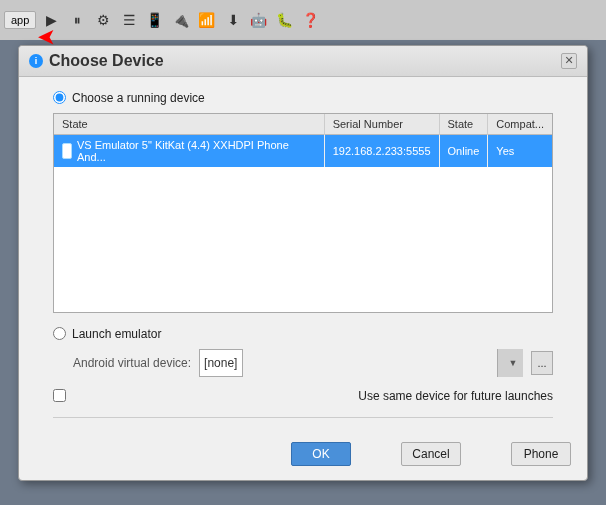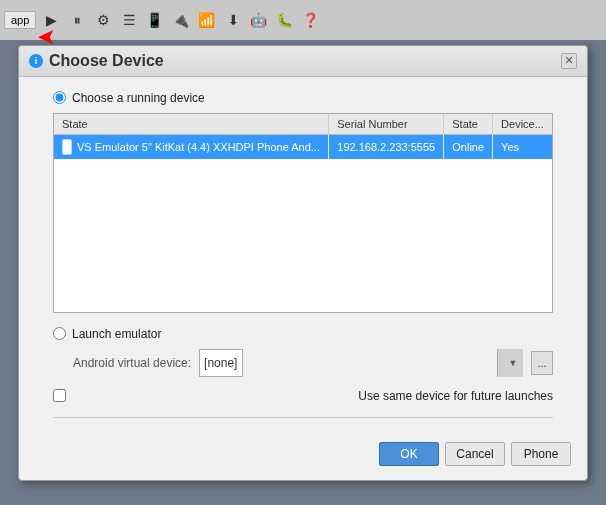--- a/index.html
+++ b/index.html
@@ -275,20 +275,21 @@
     }
     .btn {
       padding: 4px 8px;
       font-size: 12px;
       border-radius: 2px;
       cursor: pointer;
       border: 1px solid #aaa;
       background: #e8e8e8;
       color: #222;
       min-width: 60px;
+      margin-left: 44px;
     }
     .btn-primary {
       background: #4a90d9;
       border-color: #3570b0;
       color: white;
     }
   </style>
 </head>
 <body>
 
@@ -330,21 +331,21 @@
       <span class="radio-label">Choose a running device</span>
     </div>
 
     <div class="device-table-wrapper">
       <table>
         <thead>
           <tr>
             <th>State</th>
             <th>Serial Number</th>
             <th>State</th>
-            <th>Device...</th>
+            <th>Compat...</th>
           </tr>
         </thead>
         <tbody>
           <tr class="selected">
             <td>
               <div class="device-cell">
                 <div class="phone-icon phone-icon-selected"></div>
                 <span>VS Emulator 5" KitKat (4.4) XXHDPI Phone And...</span>
               </div>
             </td>

